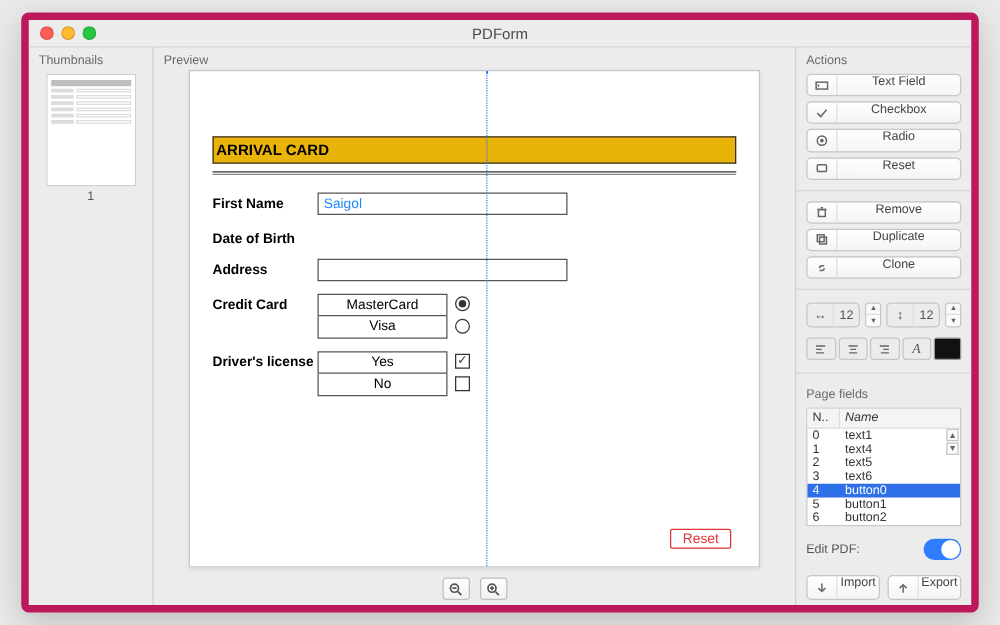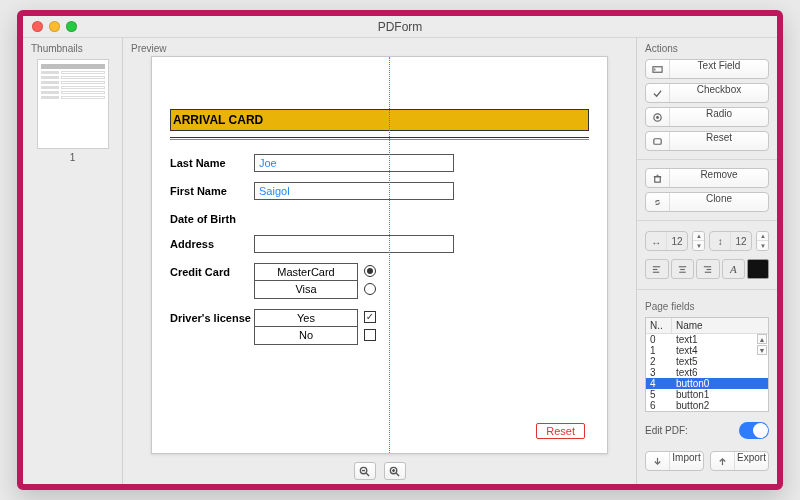--- a/index.html
+++ b/index.html
@@ -61,21 +61,21 @@
   .stepper span:first-child{border-bottom:1px solid #dedede;}
 
   .align-row { display:flex; gap:2px; margin:4px 8px; height:20px; }
   .albtn { flex:1; border:1px solid #c6c6c6; border-radius:3px; display:flex; align-items:center; justify-content:center; }
   .albtn svg{width:11px;height:11px;fill:none;stroke:#666;stroke-width:1.2;}
   .swatch { width:22px; background:#111; border:1px solid #999; border-radius:2px;}
 
   .fieldlist { margin:2px 8px; border:1px solid #c8c8c8; background:#fff; font-size:10px; color:#333; position:relative;}
   .fl-head { display:flex; background:#f4f4f4; border-bottom:1px solid #ddd;}
   .fl-head span:first-child{ width:26px; border-right:1px solid #ddd; padding:2px 4px;}
-  .fl-head span:last-child{ flex:1; padding:2px 4px;}
+  .fl-head span:last-child{ flex:1; padding:2px 4px;font-style:italic;}
   .fl-row { display:flex; }
   .fl-row span:first-child{ width:26px; padding:0 4px;}
   .fl-row span:last-child{ flex:1; padding:0 4px;}
   .fl-row.sel{ background:#2f6fe8; color:#fff;}
   .fl-scroll{ position:absolute; right:1px; top:16px; display:flex; flex-direction:column; gap:1px;}
   .fl-scroll span{width:10px;height:10px;border:1px solid #c6c6c6;background:#fafafa;font-size:7px;display:flex;align-items:center;justify-content:center;color:#666;}
 
   .edit-row{ display:flex; align-items:center; justify-content:space-between; margin:8px 8px; font-size:10px; color:#555;}
   .switch{ width:30px; height:17px; border-radius:10px; background:#2f7cff; position:relative;}
   .switch::after{content:"";position:absolute;right:1px;top:1px;width:15px;height:15px;background:#fff;border-radius:50%;}
@@ -133,24 +133,20 @@
 
     <div class="col preview">
       <div class="sect-label">Preview</div>
       <div class="page-wrap">
         <div class="guide"></div>
         <div class="card-head">ARRIVAL CARD</div>
         <hr class="hr1">
         <hr class="hr2">
 
         <div class="frow">
-          <div class="flabel">Last Name</div>
-          <input class="finput" value="Joe" style="">
-        </div>
-        <div class="frow">
           <div class="flabel">First Name</div>
           <input class="finput" value="Saigol" style="">
         </div>
         <div class="frow">
           <div class="flabel">Date of Birth</div>
         </div>
         <div class="frow">
           <div class="flabel">Address</div>
           <input class="finput" value="" style="">
         </div>
@@ -241,20 +237,29 @@
 
       <div class="abtn">
         <span class="ico">
             <svg viewBox="0 0 12 12">
               <rect x="3" y="4" width="6" height="6"></rect>
               <line x1="2" y1="4" x2="10" y2="4"></line>
               <line x1="5" y1="2.5" x2="7" y2="2.5"></line>
             </svg>
           </span>
         <span class="lab">Remove</span>
+      </div>
+      <div class="abtn">
+        <span class="ico">
+            <svg viewBox="0 0 12 12">
+              <rect x="2" y="2" width="6" height="6"></rect>
+              <rect x="4" y="4" width="6" height="6"></rect>
+            </svg>
+          </span>
+        <span class="lab">Duplicate</span>
       </div>
       <div class="abtn">
         <span class="ico">
             <svg viewBox="0 0 12 12">
               <path d="M4 6a2 2 0 0 1 2-2h2M8 6a2 2 0 0 1-2 2H4"></path>
             </svg>
           </span>
         <span class="lab">Clone</span>
       </div>
 

